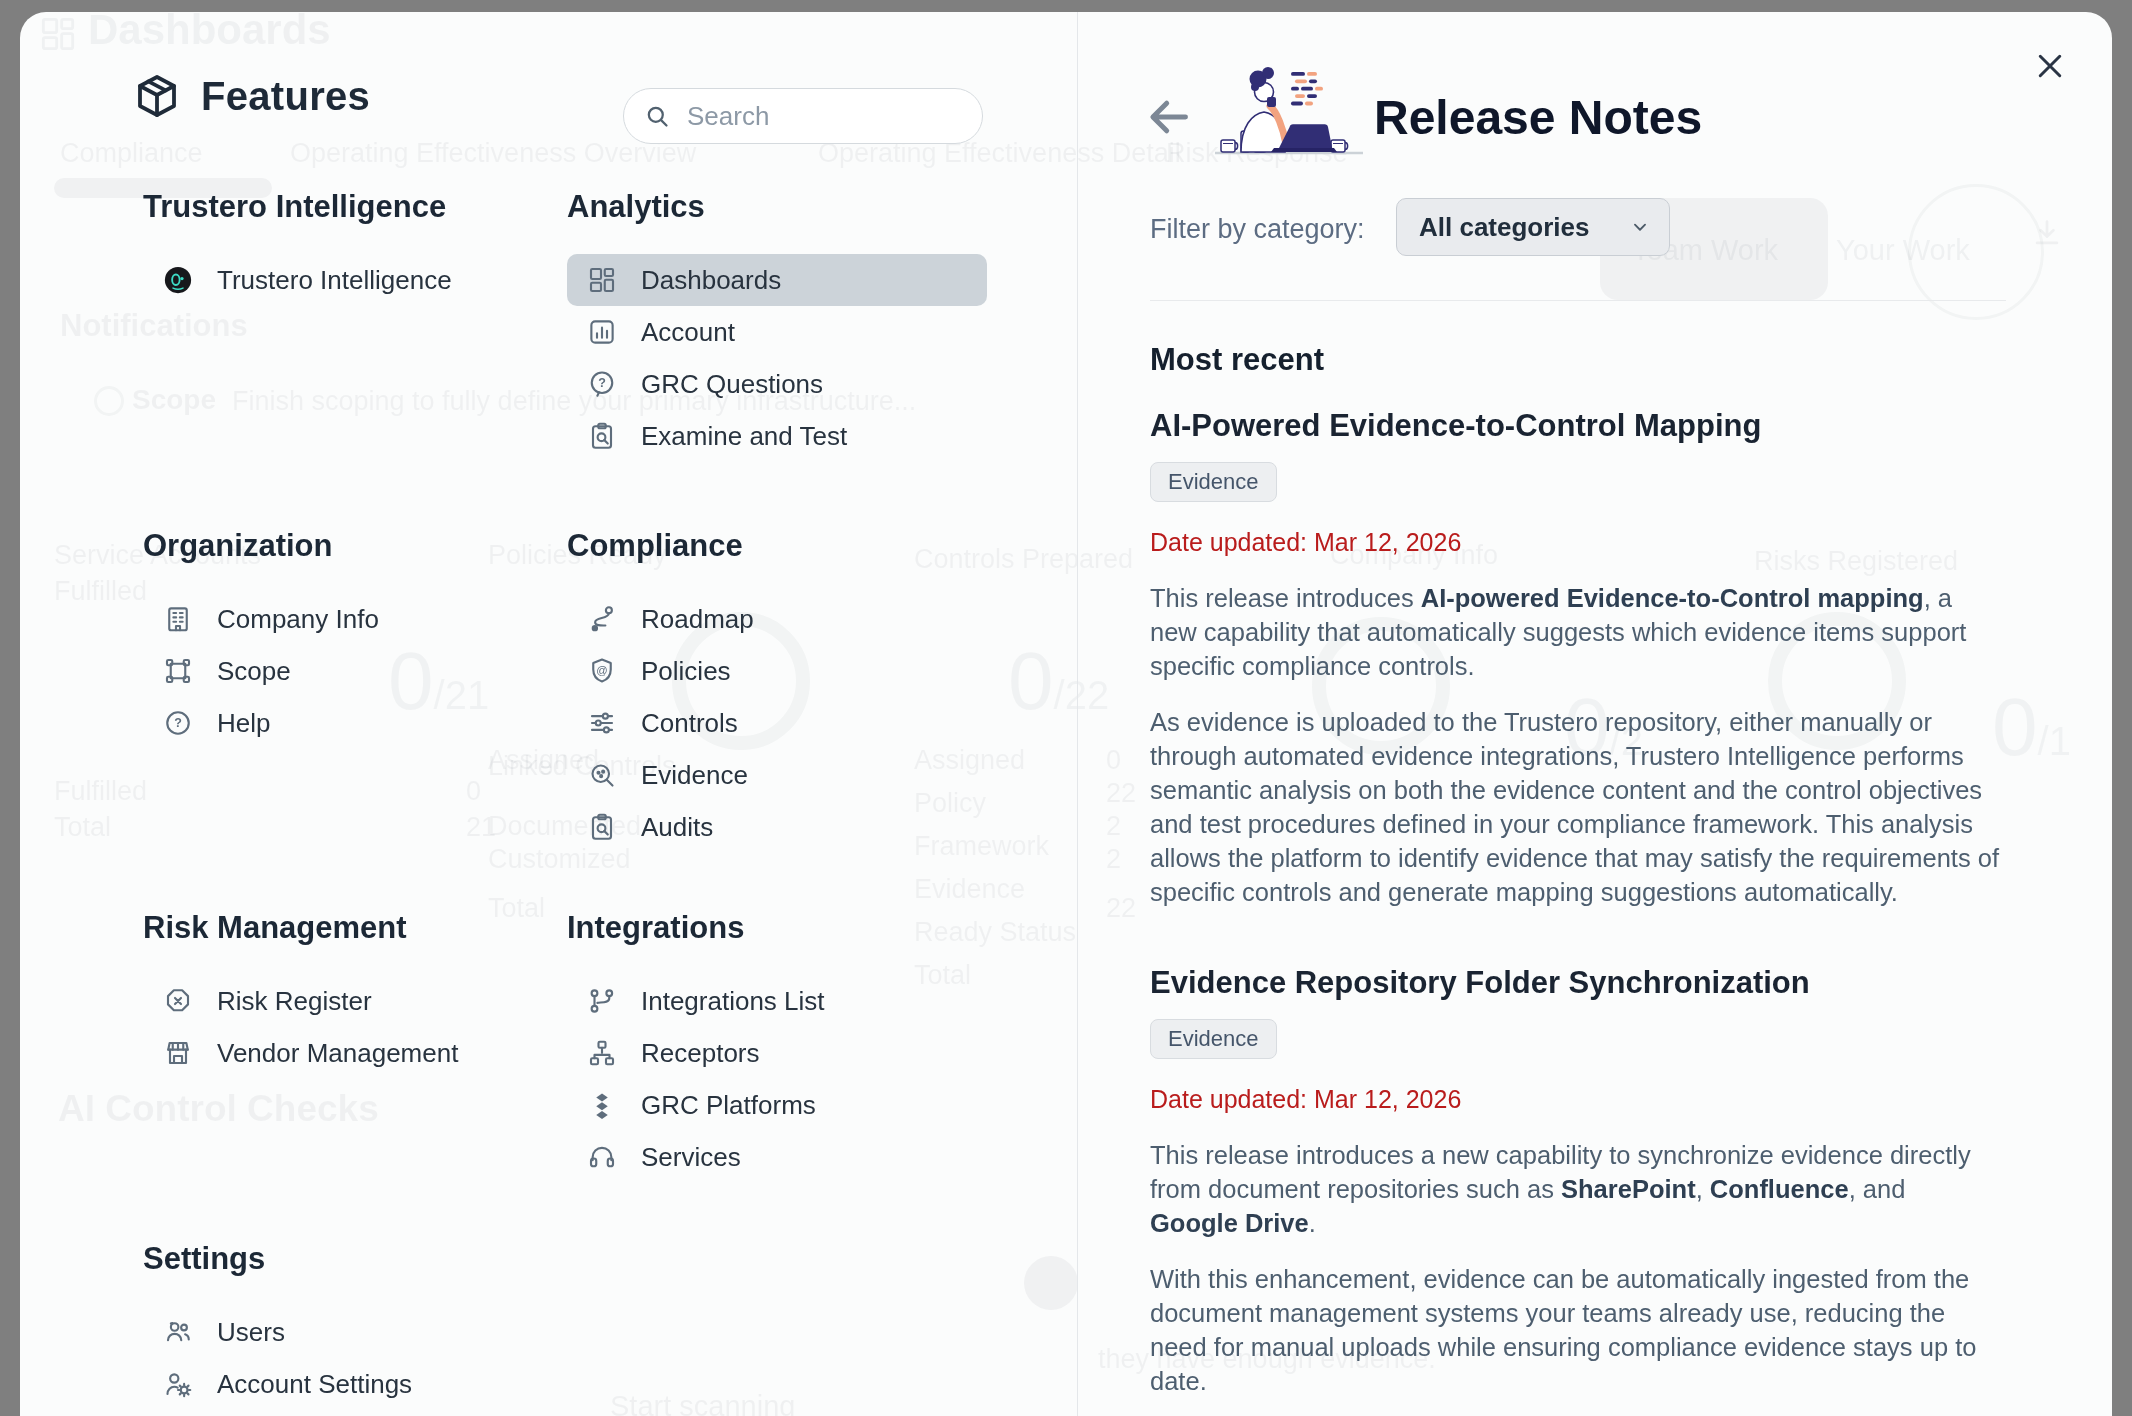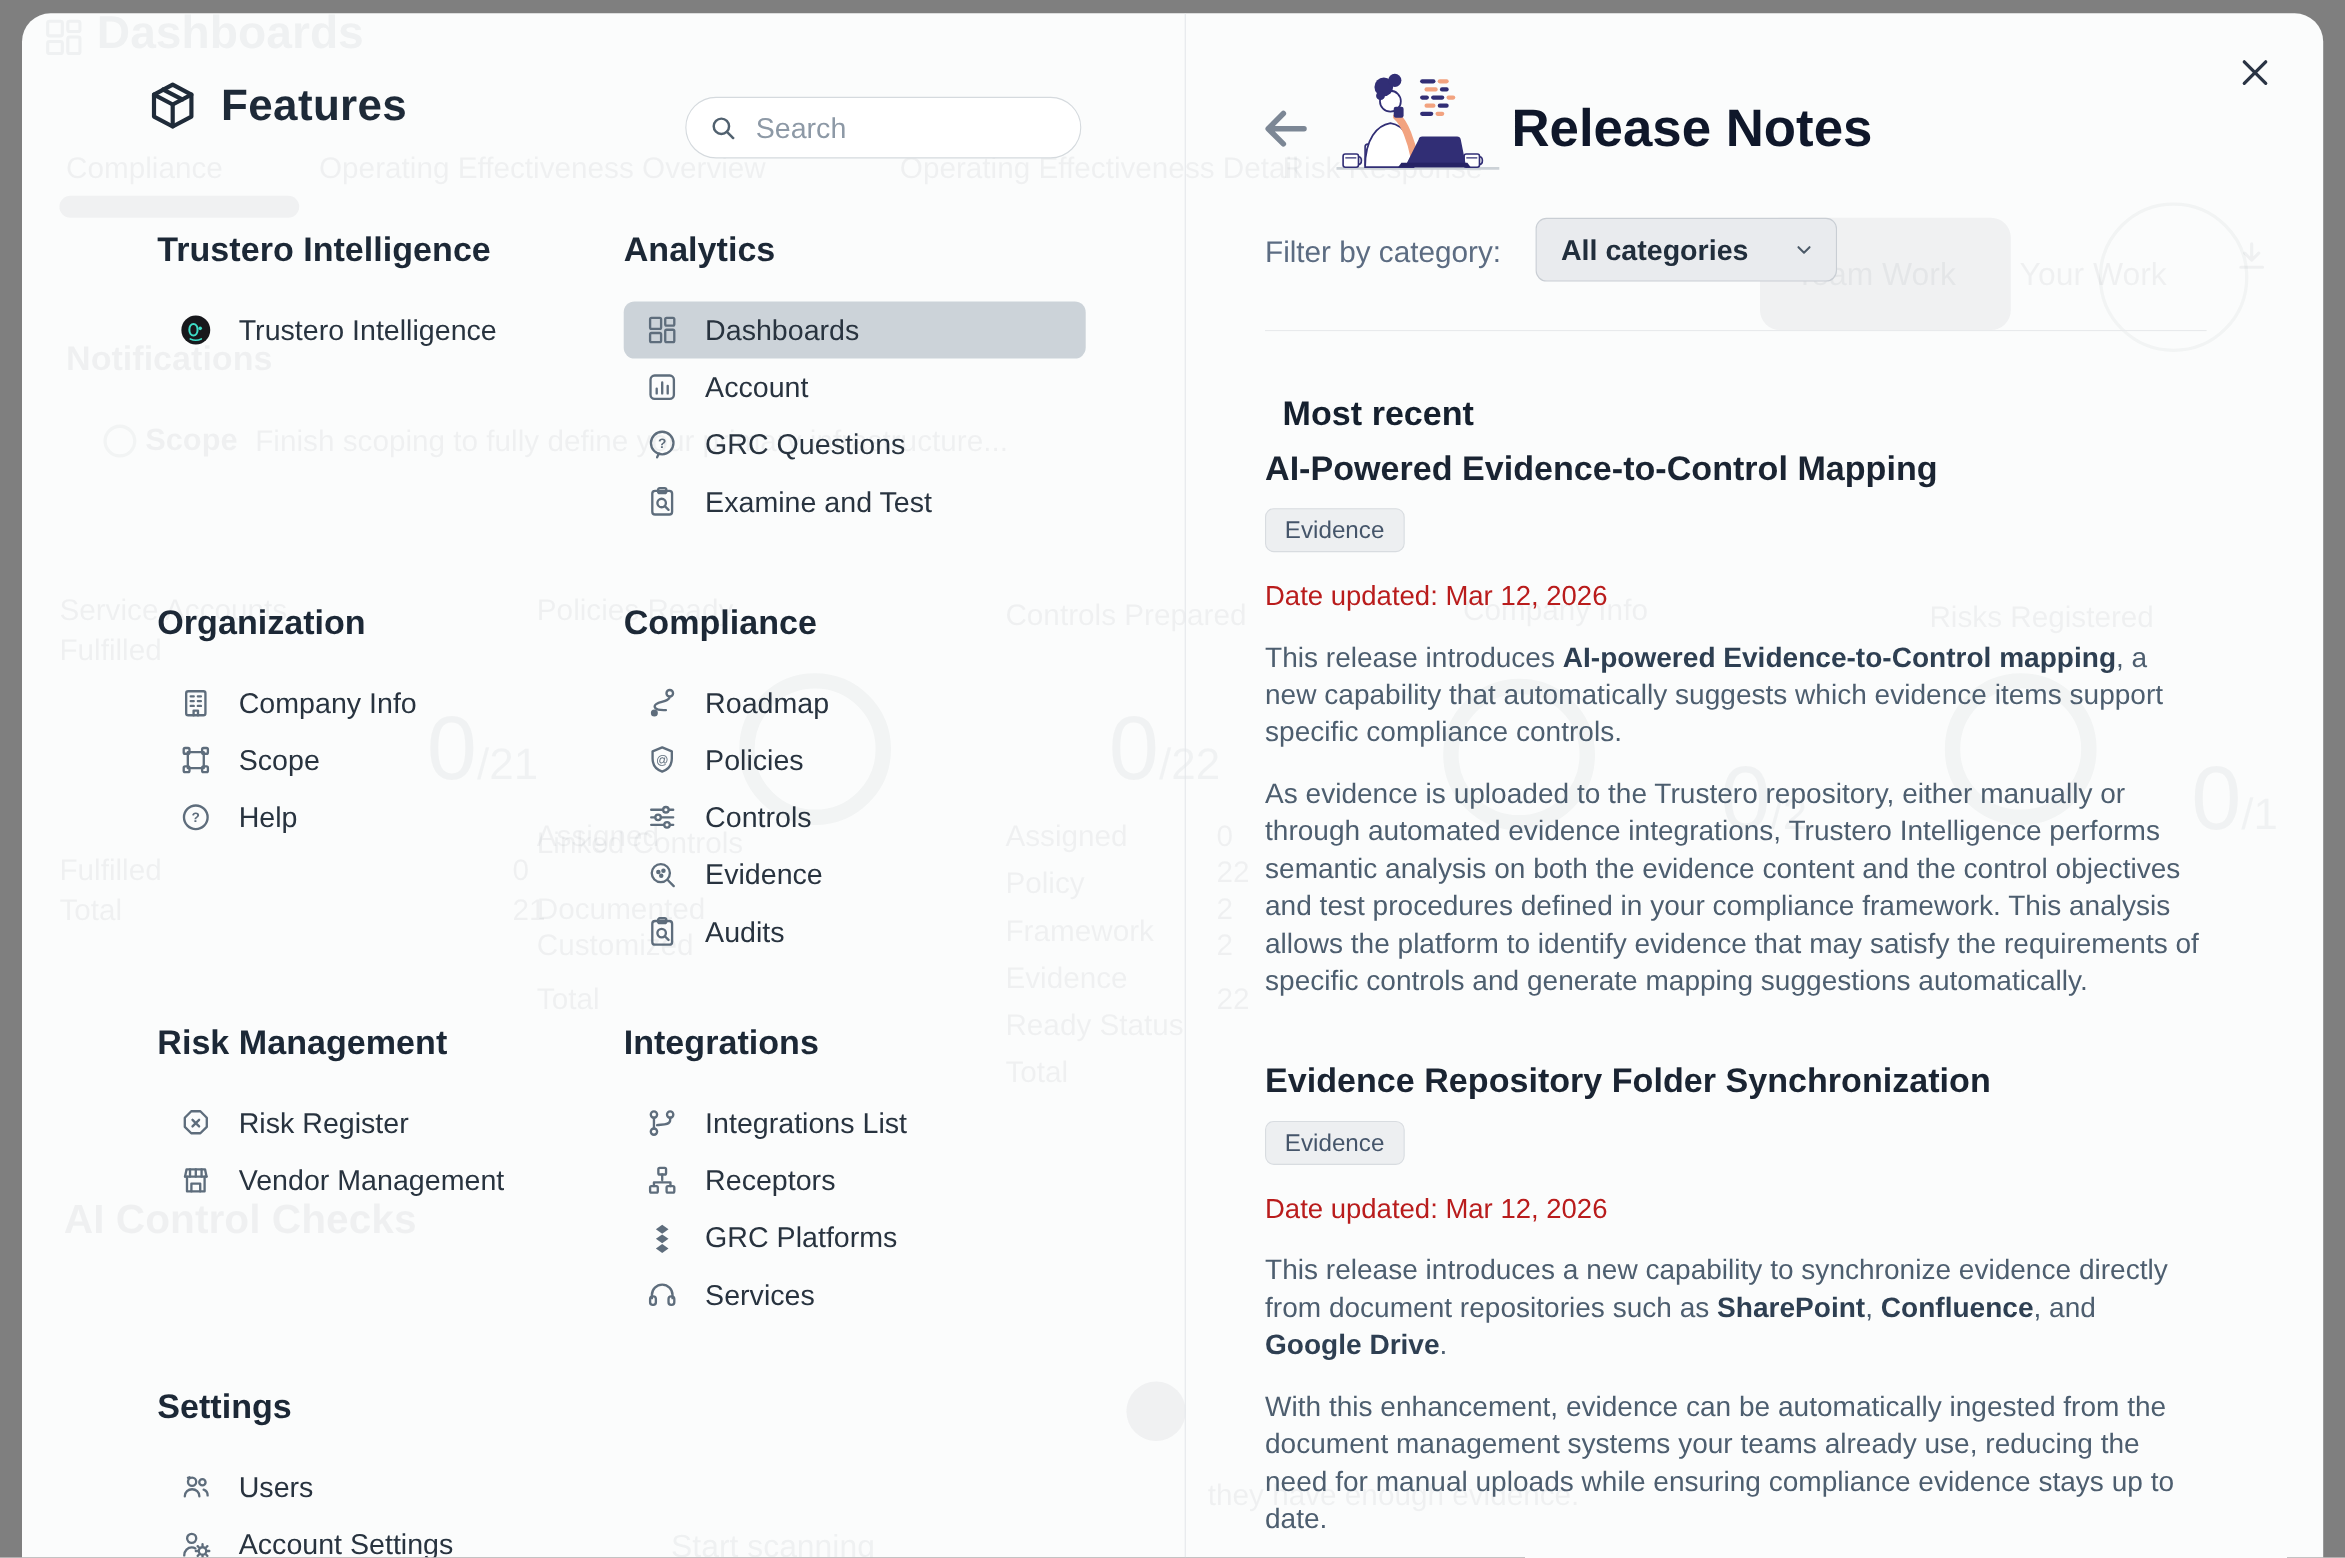--- a/index.html
+++ b/index.html
@@ -31,21 +31,21 @@
     position:absolute;left:603px;top:76px;width:360px;height:56px;box-sizing:border-box;
     border:1.6px solid #d5dade;border-radius:28px;background:#fff;
     display:flex;align-items:center;gap:14px;padding:0 20px;
   }
   .search-box .icon svg{width:27px;height:27px;color:#51616f;display:block;}
   .search-box input{
     border:none;outline:none;background:transparent;width:100%;
     font-size:26px;color:#2a3744;font-family:inherit;
   }
   .search-box input::placeholder{color:#8d99a6;}
-  .nav-section{position:absolute;width:420px;margin-top:20px;}
+  .nav-section{position:absolute;width:420px;}
   .sec-trustero{left:123px;top:174px;}
   .sec-analytics{left:547px;top:174px;}
   .sec-organization{left:123px;top:513px;}
   .sec-compliance{left:547px;top:513px;}
   .sec-risk{left:123px;top:895px;}
   .sec-integrations{left:547px;top:895px;}
   .sec-settings{left:123px;top:1226px;}
   .nav-section h2{margin:0 0 26px 0;font-size:31px;line-height:42px;font-weight:700;color:#1c2836;}
   .nav-item{
     display:flex;align-items:center;gap:24px;height:52px;padding:0 20px;
@@ -62,21 +62,21 @@
   .rn-title{position:absolute;left:296px;top:78px;font-size:48px;font-weight:700;color:#0f172a;margin:0;}
   .filter-label{position:absolute;left:72px;top:202px;font-size:27px;color:#5c6c82;}
   .filter-select{
     position:absolute;left:318px;top:186px;width:274px;height:58px;box-sizing:border-box;
     background:#e9ebee;border:1px solid #c9ced4;border-radius:10px;cursor:pointer;
     display:flex;align-items:center;justify-content:space-between;padding:0 18px 0 22px;
     font-size:26px;font-weight:600;color:#212e3c;
   }
   .filter-select .icon svg{width:22px;height:22px;color:#4c5a68;display:block;}
   .divider-h{position:absolute;left:72px;top:288px;width:856px;height:1px;background:#e8eaec;}
-  .most-recent{position:absolute;left:72px;top:330px;font-size:31px;font-weight:700;color:#15202e;margin:16px;}
+  .most-recent{position:absolute;left:72px;top:330px;font-size:31px;font-weight:700;color:#15202e;margin:0;}
   .articles{position:absolute;left:72px;top:396px;width:850px;}
   .article{margin-bottom:56px;}
   .article h3{font-size:31px;font-weight:700;color:#1a2432;margin:0 0 18px 0;}
   .badge{
     display:inline-block;background:#edeff1;border:1px solid #d8dce0;border-radius:8px;
     padding:6px 17px;font-size:22px;color:#45556a;margin-bottom:26px;
   }
   .date{font-size:25px;color:#b91c1c;margin-bottom:24px;}
   .article p{font-size:25.5px;line-height:34px;color:#4d5e6f;margin:0 0 22px 0;}
   .article p b{color:#2e3f52;font-weight:700;}

